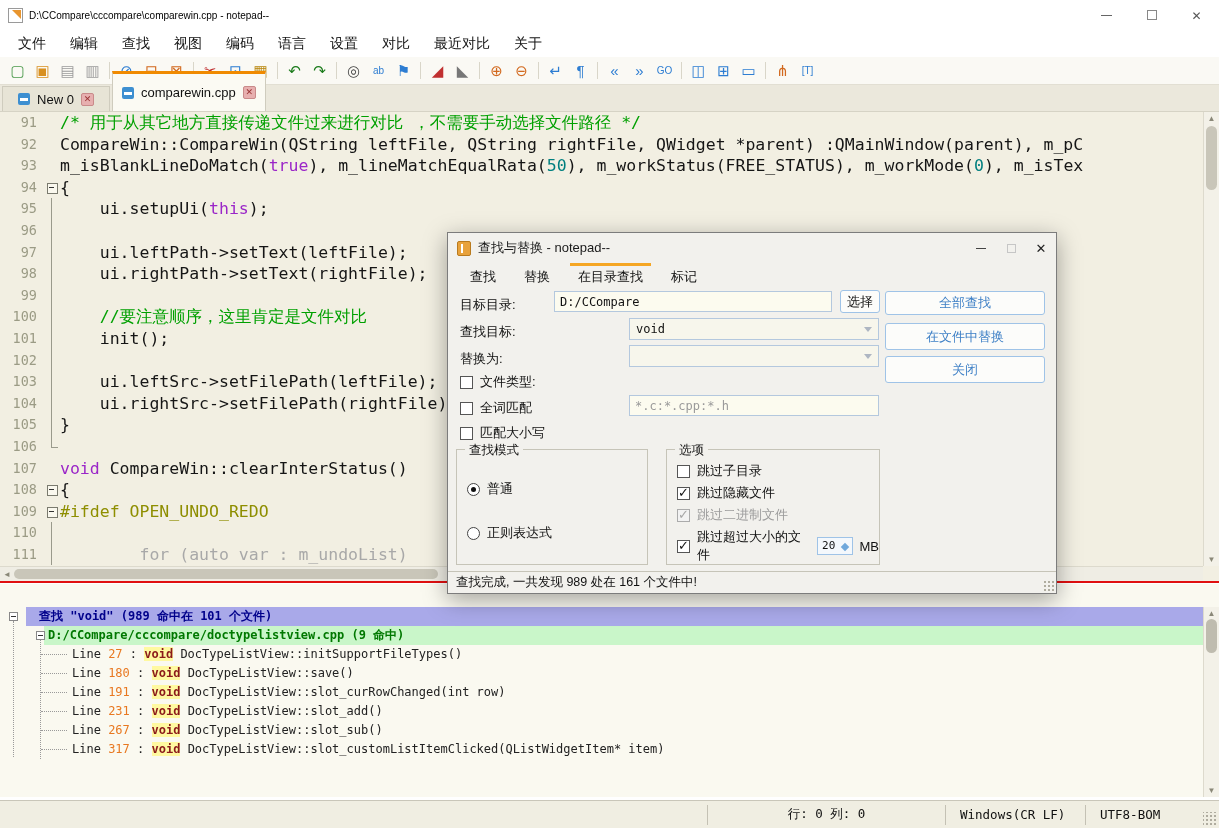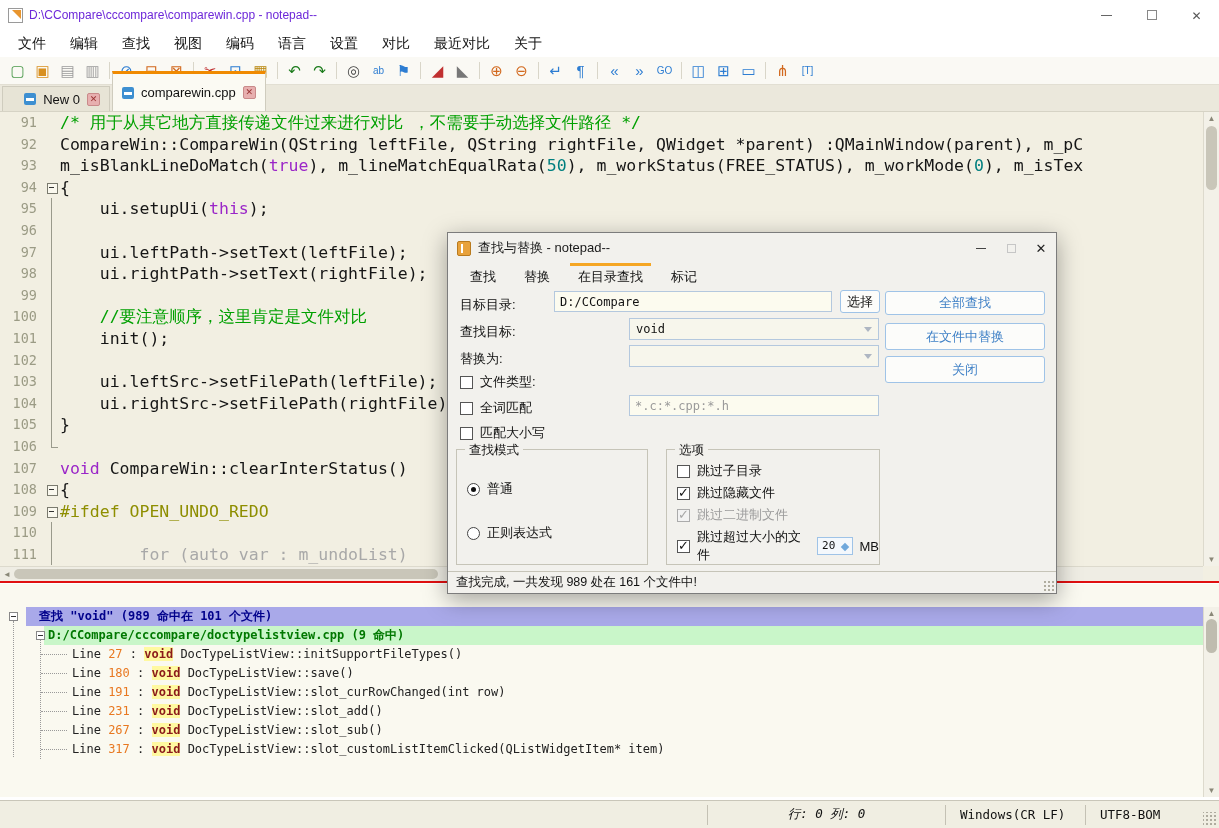--- a/index.html
+++ b/index.html
@@ -3,40 +3,40 @@
 <meta charset="utf-8">
 <style>
   * { margin:0; padding:0; box-sizing:border-box; }
   html,body { width:1219px; height:828px; }
   body { position:relative; background:#fff; font-family:"Liberation Sans","DejaVu Sans",sans-serif; overflow:hidden; color:#111; }
 
   
   .titlebar { height:30px; background:#fff; display:flex; align-items:center; padding-left:8px; position:relative; }
   .app-icon { width:15px; height:15px; border:1px solid #9a9a9a; background:#fff; position:relative; margin-right:6px; flex:none; }
   .app-icon::after { content:""; position:absolute; right:1px; top:1px; width:0; height:0; border-top:9px solid #e8952e; border-left:9px solid transparent; }
-  .title-text { font-size:12px; color:#6d28d9;text-align:right; }
+  .title-text { font-size:10px; color:#000000;text-align:right; }
   .win-controls { position:absolute; right:0; top:0; height:30px; display:flex; }
   .wbtn { width:45px; height:30px; display:flex; align-items:center; justify-content:center; color:#666; }
   .ico-min { width:11px; height:1px; background:#666; }
   .ico-max { width:10px; height:10px; border:1px solid #888; }
   .ico-close::before { content:"✕"; font-size:12px; color:#555; }
 
   
   .menubar { height:27px; background:#fff; display:flex; align-items:center; padding-left:6px; }
   .menu-item { font-size:14px; padding:3px 12px; color:#111; cursor:default; }
 
   
   .toolbar { height:28px; background:#FAF9F4; border-bottom:1px solid #E2DFD3; display:flex; align-items:center; padding-left:5px; }
   .tbi { min-width:23px; height:23px; display:flex; align-items:center; justify-content:center; font-size:15px; border-radius:3px; margin:0 1px; }
   .tbi.small { font-size:10px; font-weight:normal; letter-spacing:0; }
   .tb-sep { width:1px; height:17px; background:#D9D6C9; margin:0 4px; }
 
   
   .tabbar { height:27px; background:#EBE8DC; display:flex; align-items:flex-end; border-bottom:1px solid #D6D3C5; padding-left:2px; }
-  .tab { height:25px; display:flex; align-items:center; gap:7px; padding:0 9px; font-size:13px; background:#E7E4D6; border:1px solid #CFCCBE; border-bottom:none; margin-right:2px; min-width:108px; justify-content:flex-end; }
+  .tab { height:25px; display:flex; align-items:center; gap:7px; padding:0 9px; font-size:13px; background:#E7E4D6; border:1px solid #CFCCBE; border-bottom:none; margin-right:2px; min-width:108px; justify-content:center; }
   .tab.active { height:40px; background:#FBFAF3; border-top:3px solid #F08A00; min-width:152px; }
   .tab-save { width:12px; height:12px; background:#3D8FD1; border-radius:2px; position:relative; flex:none; }
   .tab-save::after { content:""; position:absolute; left:2px; top:5px; width:8px; height:3px; background:#fff; }
   .tab-close { width:13px; height:13px; background:#E7AFAF; border:1px solid #C98A8A; border-radius:2px; color:#933; font-size:9px; line-height:11px; text-align:center; flex:none; }
   .tab-close::before { content:"✕"; }
 
   
   .editor { position:absolute; top:112px; left:0; width:1219px; height:469px; background:#F2EFE2; overflow:hidden; }
   .code-lines { position:absolute; top:0; left:0; right:16px; bottom:15px; overflow:hidden;
                 font-family:"DejaVu Sans Mono","Liberation Mono",monospace; font-size:16.5px; line-height:21.6px; }
@@ -82,21 +82,21 @@
   .r-row2 { background:#C9F6C9; color:#007800; font-weight:bold; margin-left:44px; padding-left:4px; }
   .r-hit { position:relative; padding-left:72px; color:#222; }
   .r-hit::before { content:""; position:absolute; left:41px; top:9px; width:26px; border-top:1px dotted #9a9a9a; }
   .r-lnum { color:#E87820; }
   .r-match { background:#FFF9A0; color:#8B1A1A; font-weight:bold; }
 
   
   .statusbar { position:absolute; top:800px; left:0; width:1219px; height:28px; background:#F0EEE2; border-top:1px solid #C9C6B9; display:flex; align-items:center; font-size:12.5px; }
   .sb-spacer { flex:1; }
   .sb-sec { border-left:1px solid #C4C1B4; height:20px; display:flex; align-items:center; padding:0 14px; font-family:"DejaVu Sans Mono","Liberation Mono",monospace; }
-  .sb-pos { width:238px; justify-content:center;font-style:italic; }
+  .sb-pos { width:238px; justify-content:center; }
   .sb-eol { width:140px; } .sb-enc { width:118px; }
   .grip { width:14px; height:14px; align-self:flex-end; margin:0 2px 2px 0;
           background-image:radial-gradient(#AFAC9F 1px, transparent 1.2px); background-size:4px 4px; background-position:bottom right; }
 
   
   .dialog { position:absolute; left:447px; top:232px; width:610px; height:362px; background:#F2F1ED; border:1px solid #7C7C7C; box-shadow:0 6px 22px rgba(0,0,0,.35); z-index:10; }
   .dlg-title { height:30px; display:flex; align-items:center; padding-left:9px; }
   .dlg-icon { width:14px; height:15px; background:#E8A23C; border:1px solid #B97A1E; border-radius:2px; position:relative; margin-right:7px; flex:none; }
   .dlg-icon::after { content:""; position:absolute; left:3px; top:2px; width:2px; height:9px; background:#fff; }
   .dlg-title-text { font-size:13px; color:#1a1a1a; flex:1; }

